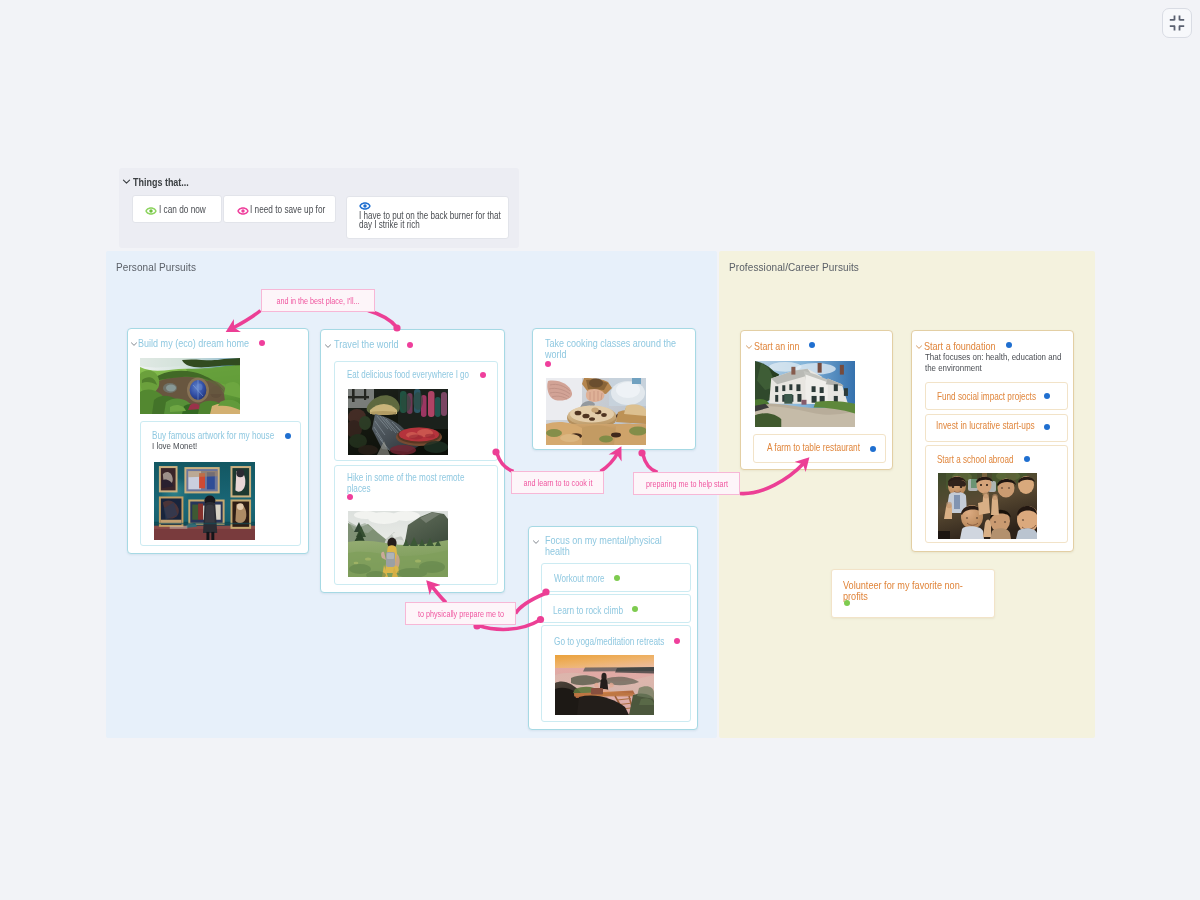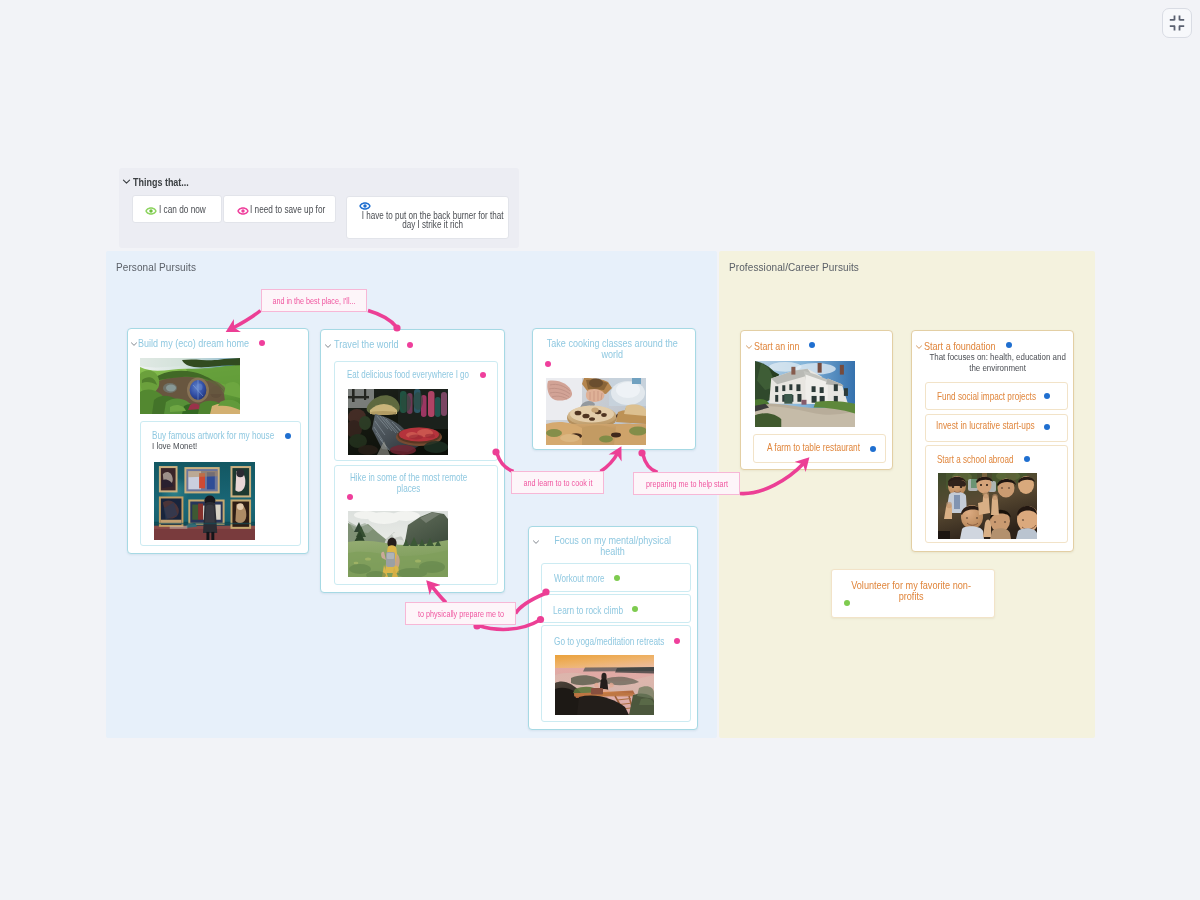--- a/index.html
+++ b/index.html
@@ -1,17 +1,17 @@
 <!DOCTYPE html>
 <html><head>
 <meta charset="utf-8">
 <style>
   html,body{margin:0;padding:0;}
   body{width:1200px;height:900px;background:#f2f3f7;font-family:"Liberation Sans",sans-serif;overflow:hidden;position:relative;-webkit-font-smoothing:antialiased;}
-  #stage{position:absolute;left:0;top:0;width:1200px;height:900px;text-align:center;}
+  #stage{position:absolute;left:0;top:0;width:1200px;height:900px;}
   .lcl,.ttl,.note,.board-title,#legend-title,.conn span{will-change:opacity;}
   .abs{position:absolute;}
 
   
   #fitbtn{left:1162px;top:8px;width:30px;height:30px;border:1px solid #d9dce4;border-radius:7px;background:#f7f8fb;
           box-sizing:border-box;display:flex;align-items:center;justify-content:center;}
 
   
   #legend{left:118.5px;top:168px;width:400px;height:80px;background:#ecedf3;border-radius:3px;}
   #legend-title{left:133px;top:176px;font-size:11.5px;font-weight:bold;color:#3c4043;transform:scaleX(.78);transform-origin:0 50%;white-space:nowrap;}
@@ -727,21 +727,21 @@
     <g fill="#ec3f95">
       <circle cx="397" cy="328" r="3.6"></circle>
       <circle cx="496" cy="452" r="3.6"></circle>
       <circle cx="642" cy="453" r="3.6"></circle>
       <circle cx="546" cy="592" r="3.6"></circle>
       <circle cx="540.5" cy="619.5" r="3.6"></circle>
       <circle cx="477" cy="626" r="3.6"></circle>
     </g>
   </svg>
 
-  <div class="conn" style="left:261px;top:289px;width:106px;height:23px;">
+  <div class="conn" style="left:261px;top:289px;width:114px;height:23px;">
       <span>and in the best place, I'll...</span>
     </div>
   <div class="conn" style="left:511px;top:471px;width:93px;height:23px;">
       <span>and learn to to cook it</span>
     </div>
   <div class="conn" style="left:633px;top:472px;width:107px;height:23px;">
       <span>preparing me to help start</span>
     </div>
   <div class="conn" style="left:405px;top:602px;width:111px;height:23px;">
       <span>to physically prepare me to</span>

